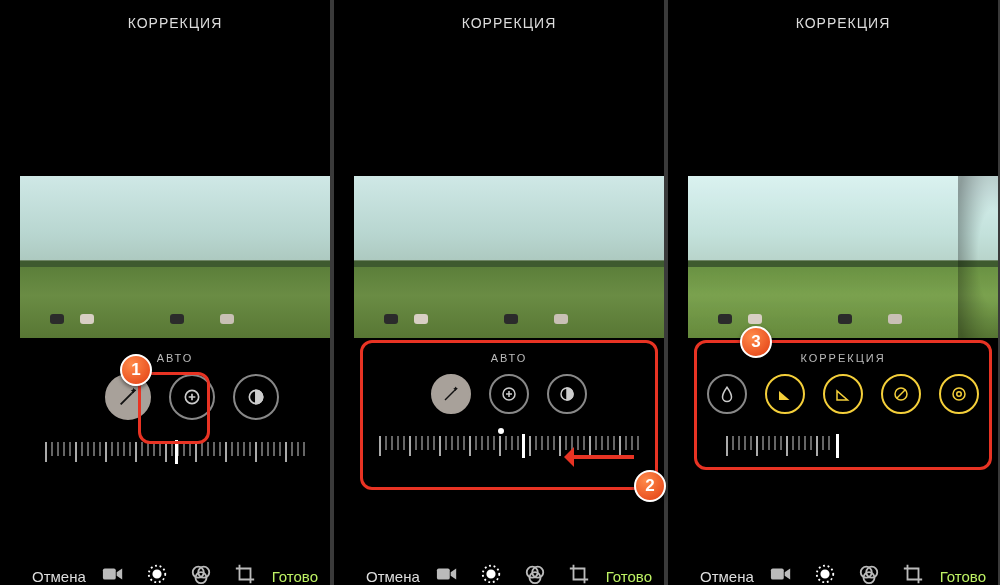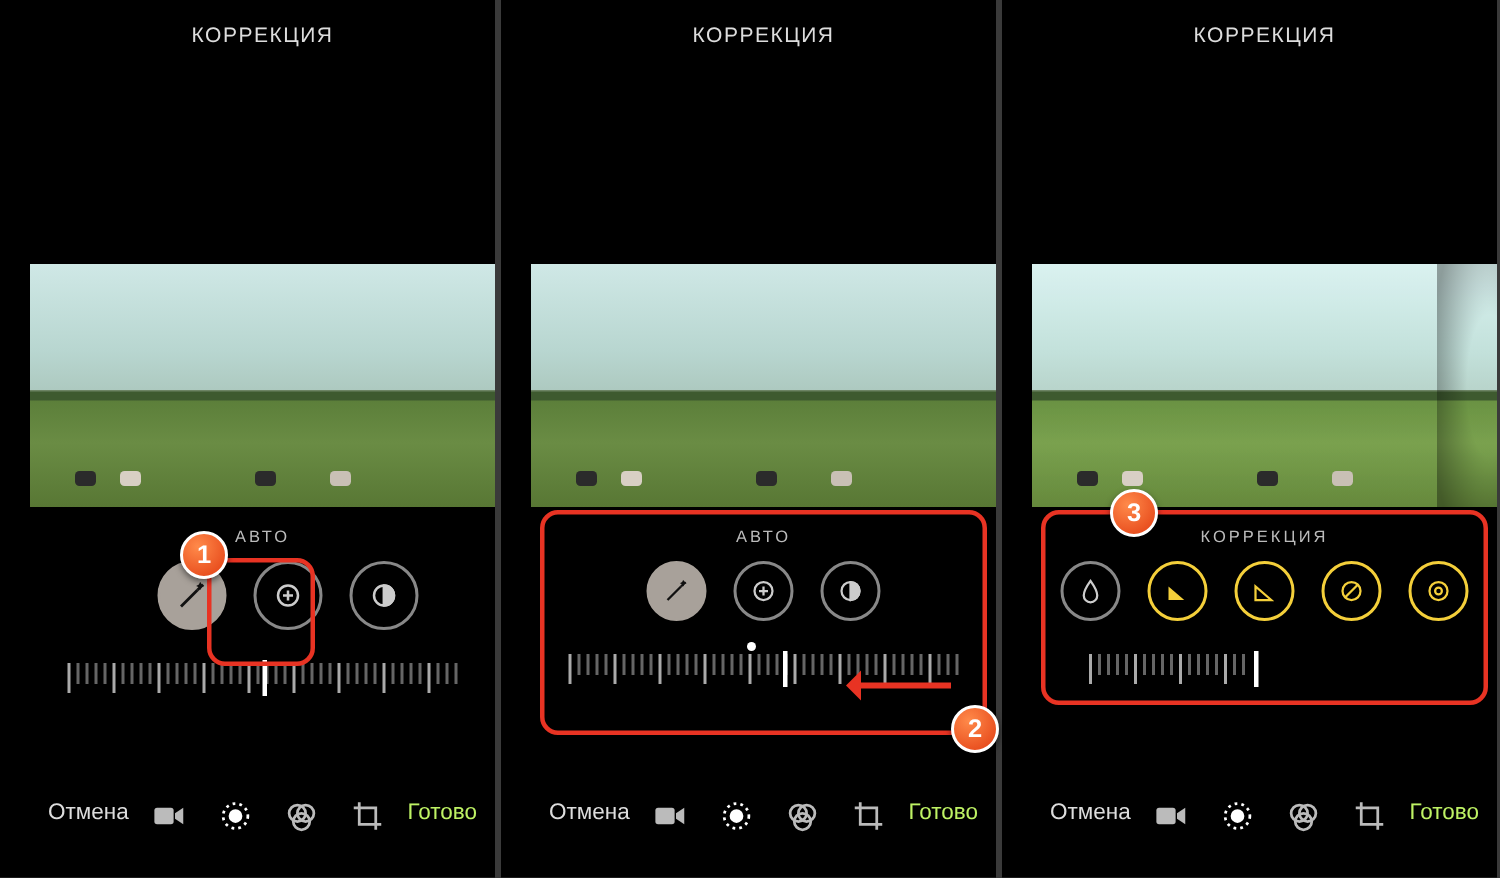--- a/index.html
+++ b/index.html
@@ -63,21 +63,21 @@
   .ruler {
     margin-top:22px; width:85%; height:28px; position:relative;
     display:flex; align-items:flex-start; justify-content:center;
   }
   .ticks { display:flex; gap:4px; }
   .tick { width:2px; height:14px; background:#666; }
   .tick.major { height:20px; background:#aaa;}
   .pointer { position:absolute; top:-2px; width:3px; height:24px; background:#fff;}
   .dot { position:absolute; top:-8px; width:6px;height:6px;border-radius:50%; background:#fff;}
   .bottom-bar {
-    height:52px; display:flex; align-items:flex-start; justify-content:space-between;
+    height:52px; display:flex; align-items:flex-end; justify-content:space-between;
     padding:0 12px; color:#ddd; font-size:15px;
   }
   .bottom-icons { display:flex; gap:22px; align-items:center;}
   .bicon { color:#bbb; cursor:pointer;}
   .done { color:#bef264; font-weight:500;}
   .highlight-box {
     position:absolute; border:3px solid #e83323; border-radius:12px;
     pointer-events:none;
   }
   .callout {

